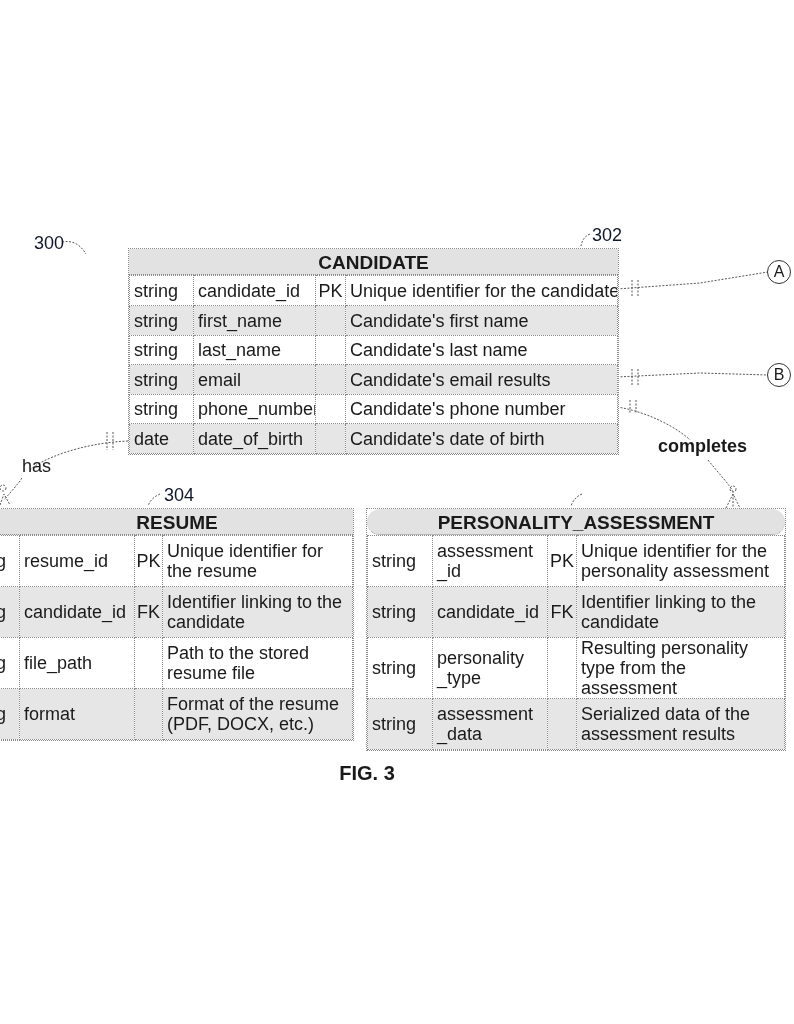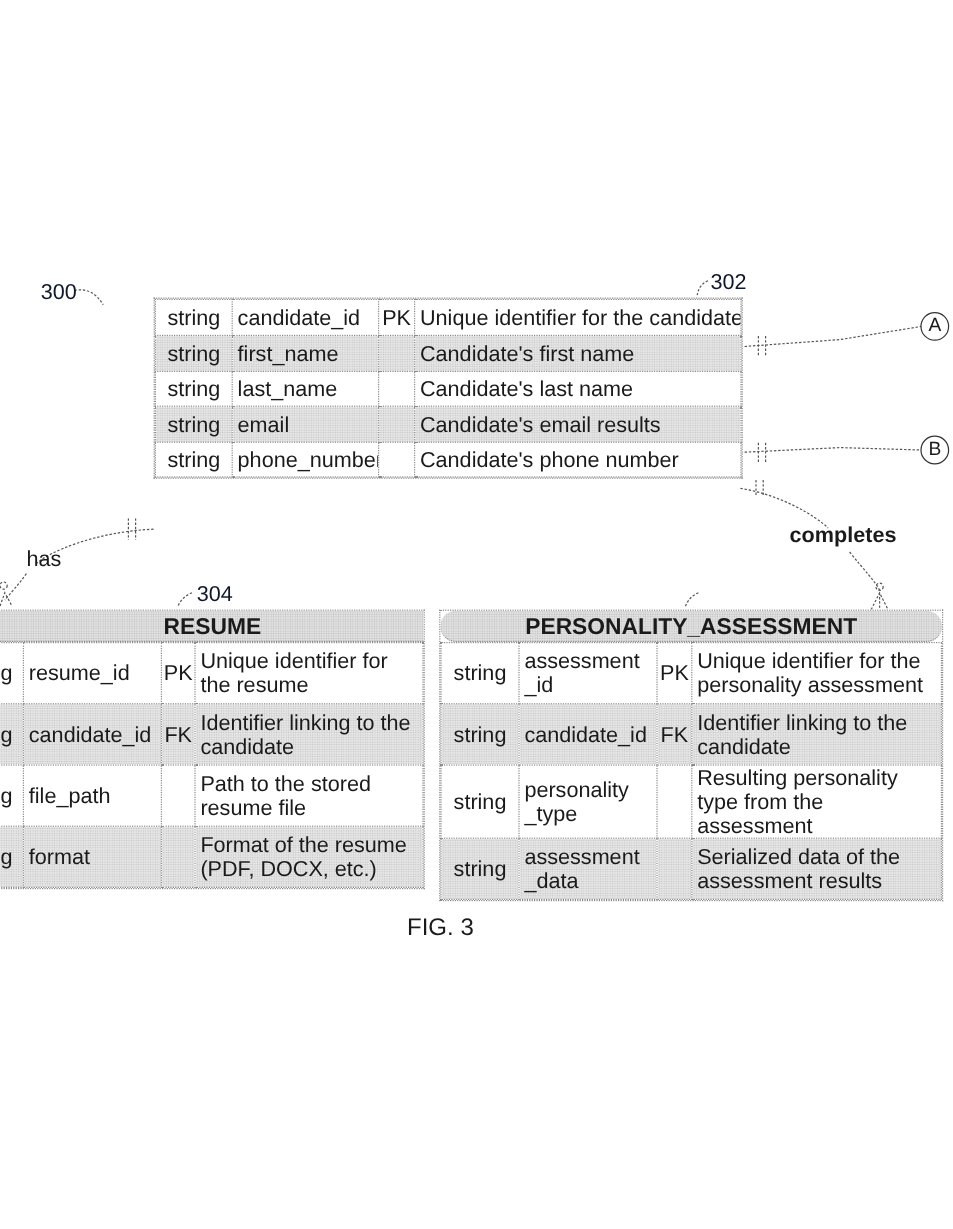--- a/index.html
+++ b/index.html
@@ -23,29 +23,29 @@
     .entity td {
       border: 1px dotted #8a8a8a; font-size: 18px; line-height: 20px;
       padding: 0 4px; vertical-align: middle; white-space: nowrap; overflow: hidden;
     }
     .entity td.wrap { white-space: normal; }
     .entity tr.shade td {
       background-color: #e6e6e6;
       background-image: radial-gradient(#c4c4c4 0.6px, transparent 0.7px);
       background-size: 2px 2px;
     }
-    .entity td.type { text-align: center; }
+    .entity td.type { }
     .entity td.key { text-align: center; padding: 0; }
     .rel-label { position: absolute; font-size: 18px; }
     .circle-ref {
       position: absolute; width: 22px; height: 22px; border: 1px solid #333;
       border-radius: 50%; text-align: center; line-height: 22px; font-size: 16px; background: #fff;
     }
     svg.conn { position: absolute; left: 0; top: 0; pointer-events: none; }
-    .fig { position: absolute; left: 0; width: 734px; top: 762px; text-align: center; font-weight: normal; font-size: 20px; }
+    .fig { position: absolute; left: 0; width: 734px; top: 762px; text-align: center; font-weight: bold; font-size: 20px; }
   </style>
 </head>
 <body>
 
 <svg class="conn" width="794" height="1024">
   <g fill="none" stroke="#555" stroke-width="1" stroke-dasharray="2,1.5">
 
     <path d="M617,289 L700,283 L768,272"></path>
 
     <path d="M617,377 L700,373 L768,375"></path>
@@ -78,20 +78,21 @@
     <path d="M582,494 C577,496 573,500 571,506"></path>
   </g>
 </svg>
 
 <div class="ref" style="left:34px;top:233px;">300</div>
 <div class="ref" style="left:592px;top:225px;">302</div>
 <div class="ref" style="left:164px;top:485px;">304</div>
 <div class="ref" style="left:584px;top:485px;margin-top:42px;">306</div>
 
 <div class="entity" style="left:128px;top:248px;width:489px;">
+  <div class="title" style="height:25px;line-height:27px;">CANDIDATE</div>
   <table>
     <colgroup>
         <col style="width:64px">
         <col style="width:122px">
         <col style="width:30px">
         <col>
       </colgroup>
     <tbody>
       <tr style="height:30px">
           <td class="type">string</td>
@@ -115,20 +116,26 @@
           <td class="type">string</td>
           <td>email</td>
           <td class="key"></td>
           <td>Candidate's email results</td>
         </tr>
       <tr style="height:29px">
           <td class="type">string</td>
           <td>phone_number</td>
           <td class="key"></td>
           <td>Candidate's phone number</td>
+        </tr>
+      <tr class="shade" style="height:30px">
+          <td class="type">date</td>
+          <td>date_of_birth</td>
+          <td class="key"></td>
+          <td>Candidate's date of birth</td>
         </tr>
     </tbody>
   </table>
 </div>
 
 <div class="entity" style="left:-44px;top:508px;width:396px;">
   <div class="title" style="height:25px;line-height:27px;padding-left:44px;">RESUME</div>
   <table>
     <colgroup>
         <col style="width:62px">

